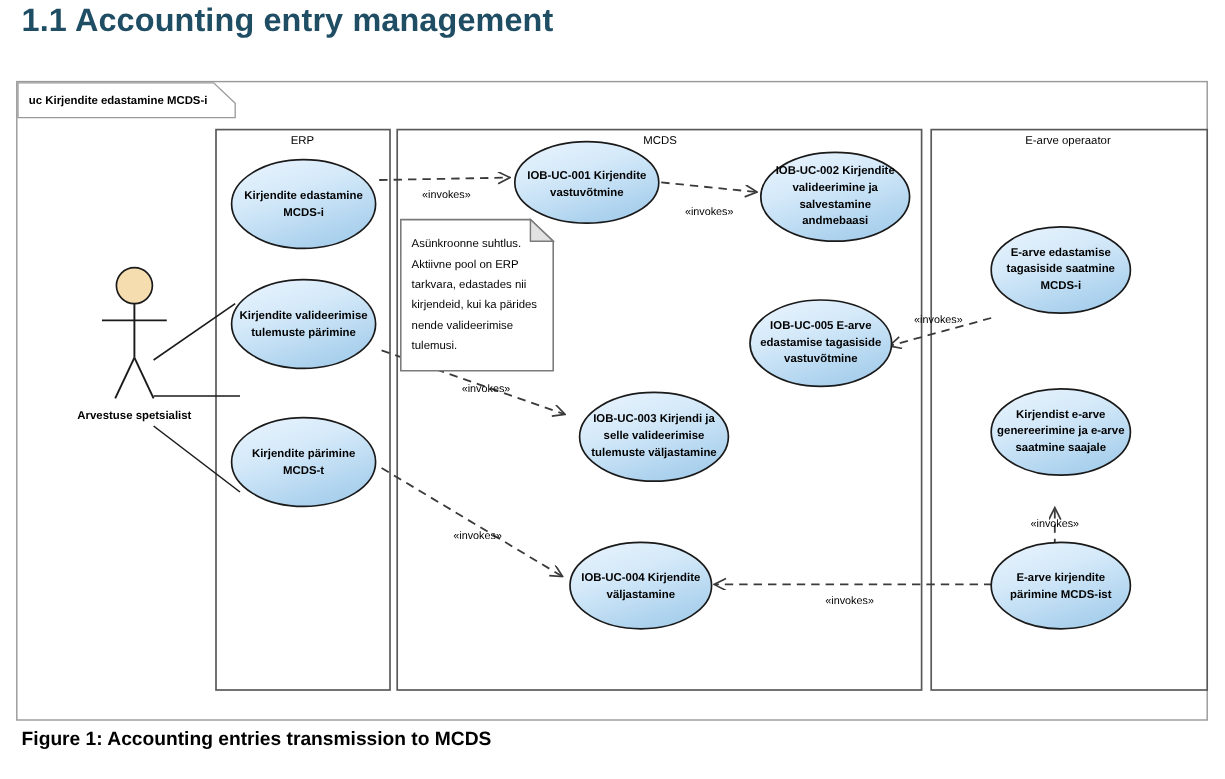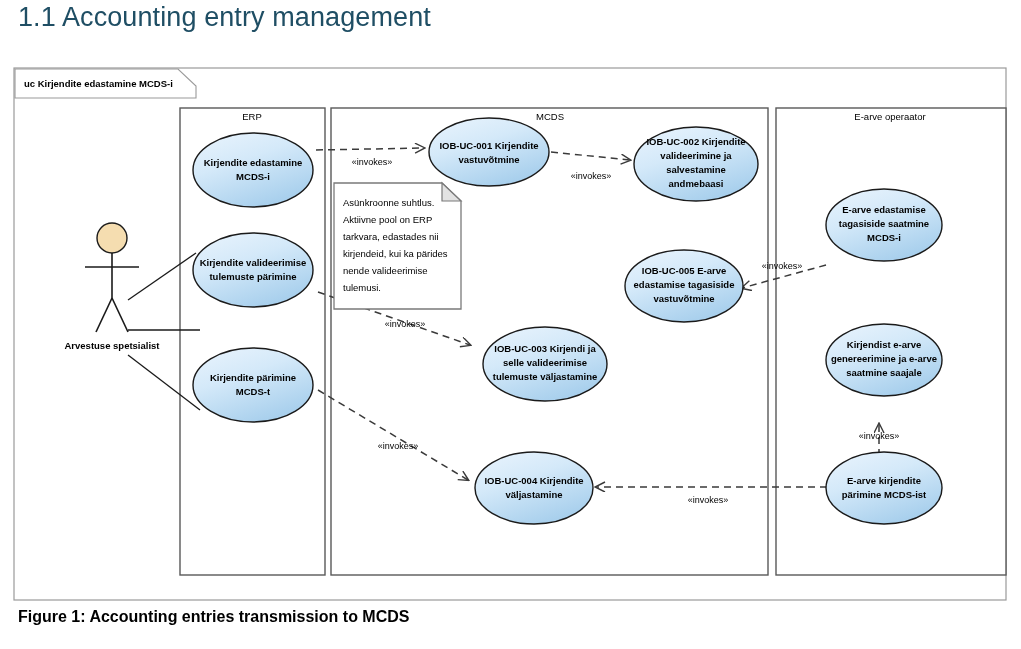--- a/index.html
+++ b/index.html
@@ -14,21 +14,21 @@
     overflow: hidden;
     position: relative;
   }
   #page-title {
     position: absolute;
     left: 18px;
     top: 2px;
     font-size: 27px;
     color: #1F4E64;
     font-family: "Liberation Sans", sans-serif;
-    font-weight: normal;
+    font-weight: bold;
     letter-spacing: 0.1px;
     white-space: nowrap;
   }
   #figure-caption {
     position: absolute;
     left: 18px;
     top: 608px;
     font-size: 16px;
     font-weight: bold;
     color: #000000;

